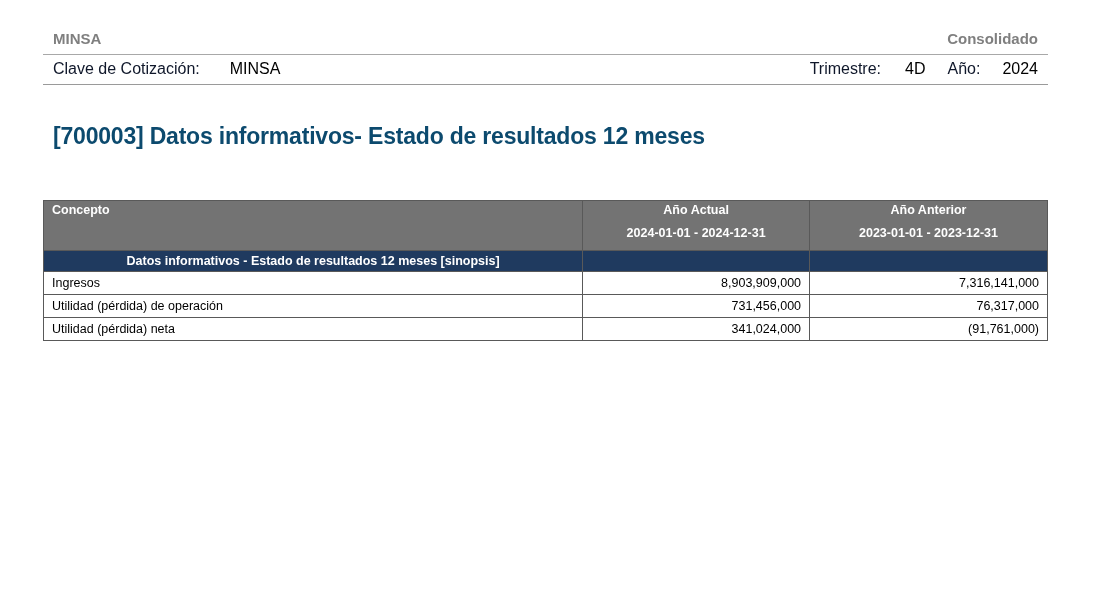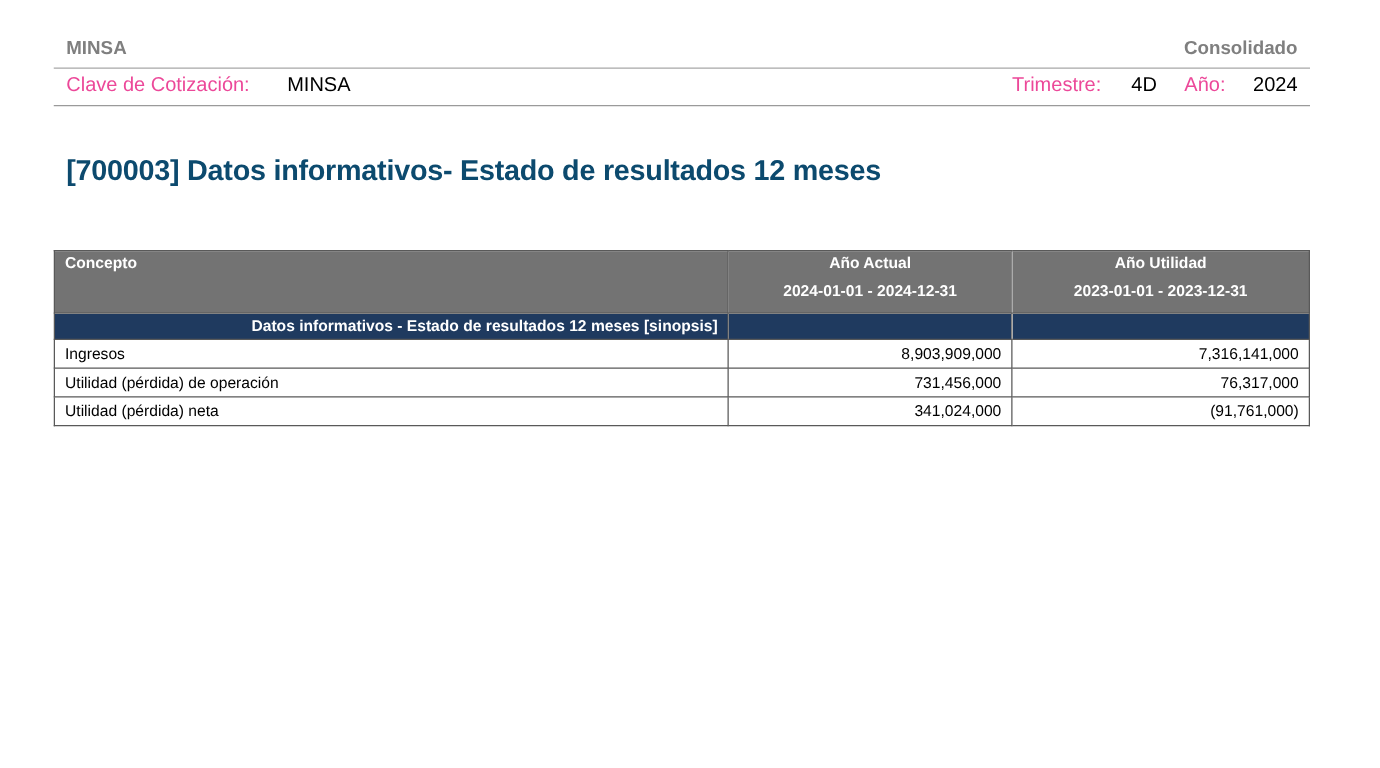--- a/index.html
+++ b/index.html
@@ -35,21 +35,21 @@
     justify-content: space-between;
     align-items: center;
     padding: 5px 10px 6px 10px;
     border-bottom: 1px solid #9a9a9a;
     font-size: 16px;
   }
   .hdr-row2 .left, .hdr-row2 .right {
     display: flex;
     align-items: baseline;
   }
-  .muted { color: #ec4899; }
+  .muted { color: #0f172a; }
   .val   { color: #000; }
   .ticker-value { margin-left: 30px; }
   .quarter-value { margin-left: 24px; }
   .year-label   { margin-left: 22px; }
   .year-value   { margin-left: 22px; }
 
   
   .title {
     margin: 38px 10px 0 10px;
     font-size: 23px;
@@ -89,21 +89,21 @@
   }
   th.num-head { text-align: center; vertical-align: top; padding-top: 6px; }
   th.num-head .head-label { display: block; }
   th.num-head .head-dates { display: block; margin-top: 9px; }
 
   tr.section-row td {
     background: #1F3A5F;
     color: #ffffff;
     font-weight: bold;
     height: 21px;
-    text-align: right;
+    text-align: center;
   }
 
   tbody tr.data-row td {
     background: #ffffff;
     height: 23px;
     vertical-align: middle;
   }
   td.concept-cell { text-align: left; }
   td.num-cell     { text-align: right; }
 </style>
@@ -139,21 +139,21 @@
       <col class="col-previous">
     </colgroup>
     <thead>
       <tr>
         <th class="concept-head">Concepto</th>
         <th class="num-head">
           <span class="head-label">Año Actual</span>
           <span class="head-dates">2024-01-01 - 2024-12-31</span>
         </th>
         <th class="num-head">
-          <span class="head-label">Año Utilidad</span>
+          <span class="head-label">Año Anterior</span>
           <span class="head-dates">2023-01-01 - 2023-12-31</span>
         </th>
       </tr>
       <tr class="section-row">
         <td>Datos informativos - Estado de resultados 12 meses [sinopsis]</td>
         <td></td>
         <td></td>
       </tr>
     </thead>
     <tbody>

